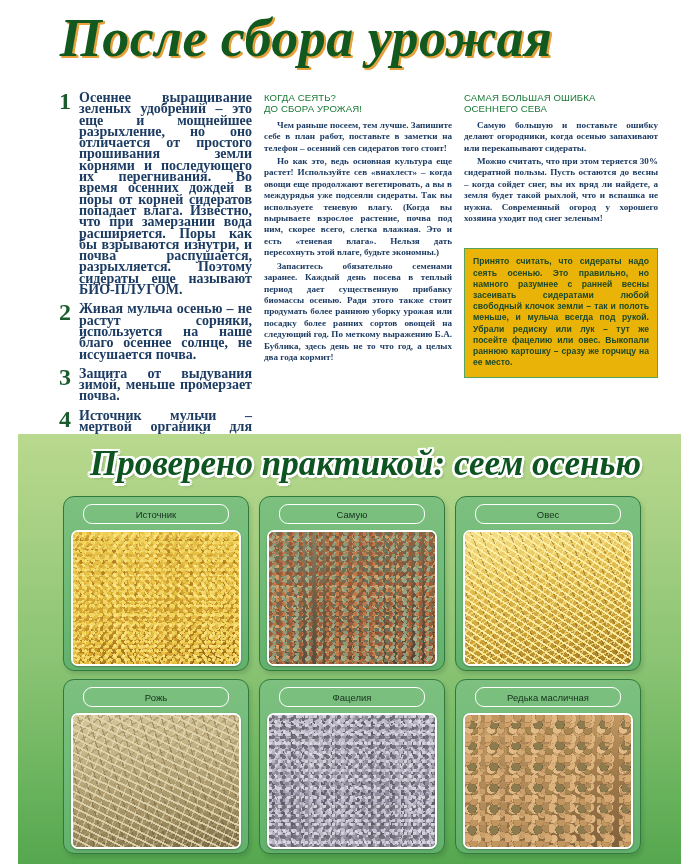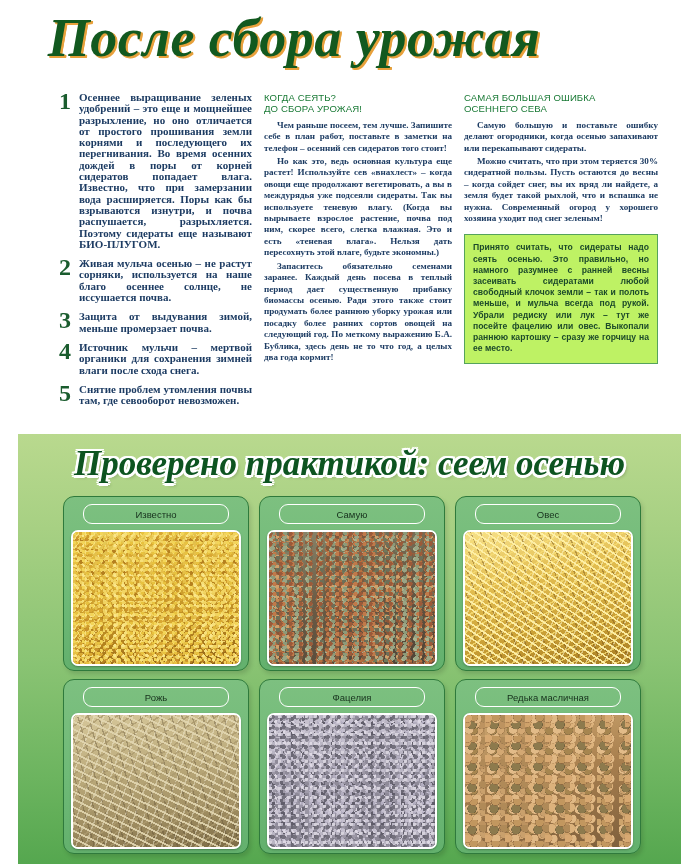--- a/index.html
+++ b/index.html
@@ -7,21 +7,21 @@
     width:700px;height:864px;
     background:#ffffff;
     font-family:"Liberation Serif", serif;
     overflow:hidden;
     position:relative;
   }
 
   
   .page-title{
     position:absolute;
-    left:0;top:6px;width:588px;
+    left:12px;top:6px;width:588px;
     text-align:center;
     font-family:"Liberation Serif", serif;
     font-style:italic;
     font-weight:700;
     font-size:54px;
     line-height:64px;
     letter-spacing:0.5px;
     color:#12591f;
     text-shadow:2px 2px 0 #e8a13c, 2px 1px 0 #dd9b33;
     white-space:nowrap;
@@ -48,21 +48,21 @@
     left:-1px;top:-3px;
     font-family:"Liberation Serif", serif;
     font-weight:700;
     font-size:24px;
     line-height:24px;
     color:#1a5c2e;
   }
   .numitem .txt{
     display:block;
     font-family:"Liberation Serif", serif;
-    font-size:11px;
+    font-size:14px;
     line-height:11.3px;
     color:#1d3c63;
     text-align:justify;
     font-weight:600;
   }
 
   .sec-head{
     font-family:"Liberation Sans", sans-serif;
     font-weight:400;
     font-size:9.6px;
@@ -77,23 +77,23 @@
     font-size:9.1px;
     line-height:11.4px;
     color:#1d3c63;
     text-align:justify;
     text-indent:13px;
     margin:0 0 2px 0;
     font-weight:600;
   }
 
   .callout{
-    margin-top:10px;
+    margin-top:24px;
     border:1.5px solid #55a35c;
-    background:#bef264;
+    background:#eab308;
     padding:7px 8px 8px 8px;
   }
   .callout p{
     margin:0;
     font-family:"Liberation Sans", sans-serif;
     font-weight:700;
     font-size:8.6px;
     line-height:11.2px;
     color:#1c4a2a;
     text-align:justify;
@@ -114,20 +114,21 @@
     font-style:italic;
     font-weight:700;
     font-size:35px;
     line-height:44px;
     color:#0d5420;
     text-shadow:
       -2px -2px 0 #fff, 2px -2px 0 #fff, -2px 2px 0 #fff, 2px 2px 0 #fff,
       0 -2.5px 0 #fff, 0 2.5px 0 #fff, -2.5px 0 0 #fff, 2.5px 0 0 #fff,
       3px 3px 3px rgba(0,0,0,0.18);
     white-space:nowrap;
+    padding-left:16px;
   }
 
   
   .grid{
     position:absolute;
     left:45px;top:62px;
     width:578px;
   }
   .grid-row{display:flex;justify-content:space-between;margin-bottom:8px;}
   .card{
@@ -339,21 +340,21 @@
     </div>
   </div>
 </div>
 
 <div class="green-panel">
   <div class="panel-title">Проверено практикой: сеем осенью</div>
 
   <div class="grid">
     <div class="grid-row">
       <div class="card">
-        <div class="card-label">Известно</div>
+        <div class="card-label">Источник</div>
         <div class="photo">
             <div class="tex tex-mustard"></div>
           </div>
       </div>
       <div class="card">
         <div class="card-label">Самую</div>
         <div class="photo">
             <div class="tex tex-rape"></div>
           </div>
       </div>

